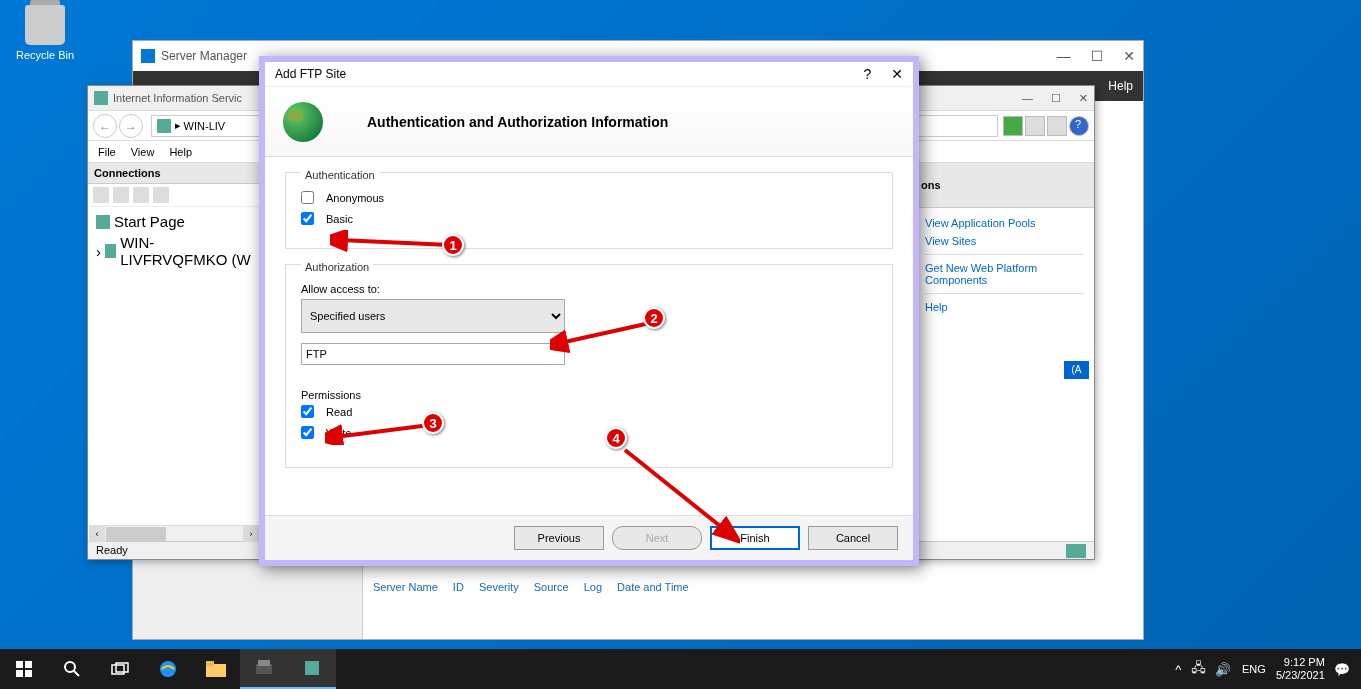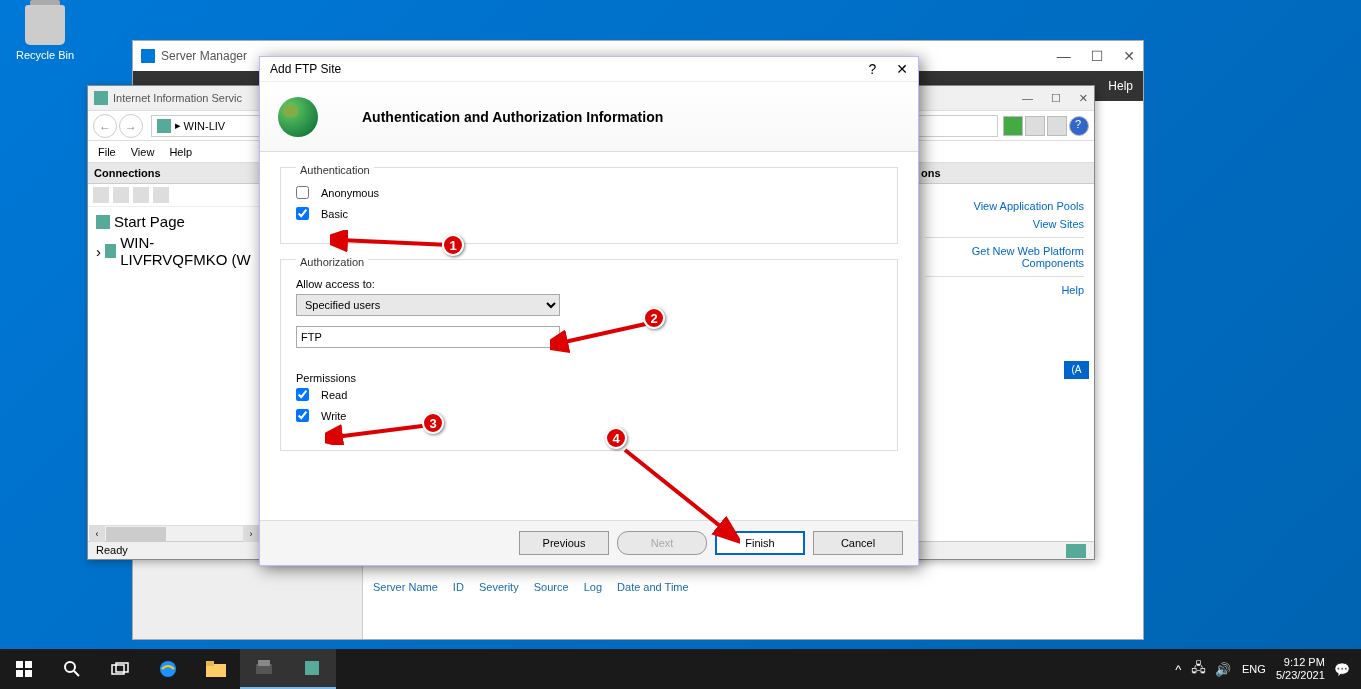--- a/index.html
+++ b/index.html
@@ -46,44 +46,44 @@
 .iis-mgr .conn-toolbar { padding:3px 5px; border-bottom:1px solid #eee; display:flex; gap:4px; }
 .iis-mgr .conn-toolbar .ct-icon { width:16px; height:16px; background:#ddd; }
 .iis-mgr .tree { padding:4px 0; font-size:15px; }
 .iis-mgr .tree-item { padding:2px 8px; display:flex; align-items:center; gap:4px; }
 .iis-mgr .tree-item .ti-icon { width:14px; height:14px; background:#5a9; }
 .iis-mgr .tree-scroll { position:absolute; bottom:18px; left:1px; width:170px; height:16px; background:#f0f0f0; border-top:1px solid #ddd; display:flex; }
 .iis-mgr .tree-scroll .sb-btn { width:16px; height:16px; background:#ddd; display:flex; align-items:center; justify-content:center; font-size:9px; }
 .iis-mgr .tree-scroll .sb-thumb { width:60px; height:14px; margin:1px; background:#ccc; }
 .iis-mgr .content { flex:1; background:#fff; }
 .iis-mgr .actions-panel { width:180px; border-left:1px solid #ccc; font-size:11px; }
-.iis-mgr .actions-hdr { background:#e8e8e8; padding:4px 6px; font-weight:bold; border-bottom:1px solid #ccc; }
-.iis-mgr .actions-body { padding:13px 10px;text-align:right; }
+.iis-mgr .actions-hdr { background:#e8e8e8; padding:16px 6px; font-weight:bold; border-bottom:1px solid #ccc; }
+.iis-mgr .actions-body { padding:6px 10px; }
 .iis-mgr .action-link { color:#06c; padding:3px 0; cursor:pointer; }
 .iis-mgr .action-sep { border-top:1px solid #ddd; margin:4px 0; }
 .iis-mgr .sel-bar { position:absolute; right:5px; top:275px; width:25px; height:18px; background:#06c; color:#fff; font-size:10px; text-align:center; line-height:18px; }
 .iis-mgr .statusbar { height:18px; background:#f0f0f0; border-top:1px solid #ccc; font-size:11px; padding:2px 8px; display:flex; }
 .iis-mgr .statusbar .status-icon { margin-left:auto; width:20px; height:14px; background:#5a9; }
 
 
-.dialog { position:absolute; top:56px; left:259px; width:660px; height:510px; background:#fff; border:1px solid #c4b5fd; box-shadow:3px 3px 15px rgba(0,0,0,0.5); }
+.dialog { position:absolute; top:56px; left:259px; width:660px; height:510px; background:#fff; border:6px solid #c4b5fd; box-shadow:3px 3px 15px rgba(0,0,0,0.5); }
 .dialog .dlg-title { height:25px; display:flex; align-items:center; padding:0 10px; font-size:12px; border-bottom:1px solid #eee; }
 .dialog .dlg-title .dlg-controls { margin-left:auto; display:flex; gap:20px; font-size:14px; }
 .dialog .dlg-header { height:70px; display:flex; align-items:center; padding:0 18px; border-bottom:1px solid #ddd; background:linear-gradient(#fff,#f8f8f8);gap:24px; }
 .dialog .globe { width:40px; height:40px; border-radius:50%; background:radial-gradient(circle at 30% 30%, #6c6, #063); margin-right:20px; position:relative; overflow:hidden; }
 .dialog .globe::after { content:''; position:absolute; top:8px; left:5px; width:15px; height:12px; background:#8a4; border-radius:40%; }
 .dialog .dlg-header h2 { font-size:14px; font-weight:bold; }
 .dialog .dlg-body { padding:15px 20px; }
 .dialog .group { border:1px solid #ddd; padding:12px 15px 15px; margin-bottom:15px; position:relative; }
 .dialog .group-title { font-size:11px; color:#333; position:relative; top:-20px; background:#fff; display:inline-block; padding:0 4px; }
 .dialog .group-content { margin-top:-12px; }
 .dialog .chk { display:flex; align-items:center; gap:12px; font-size:11px; margin-bottom:8px; }
 .dialog .chk input { width:13px; height:13px; }
 .dialog .lbl { font-size:11px; margin-bottom:4px; display:block; }
-.dialog select { width:264px; height:22px; font-size:11px; background:#e8e8e8; border:1px solid #aaa; padding:0 4px; }
+.dialog select { width:264px; height:34px; font-size:11px; background:#e8e8e8; border:1px solid #aaa; padding:0 4px; }
 .dialog input[type=text] { width:264px; height:22px; font-size:11px; border:1px solid #aaa; padding:0 4px; }
 .dialog .perms { margin-top:24px; }
 .dialog .dlg-footer { position:absolute; bottom:0; left:0; right:0; height:45px; border-top:1px solid #ddd; background:#f5f5f5; display:flex; align-items:center; justify-content:flex-end; padding:0 15px; gap:8px; }
 .dialog .btn { width:90px; height:24px; font-size:11px; border:1px solid #999; background:#e8e8e8; cursor:pointer; }
 .dialog .btn.disabled { color:#aaa;border-radius:11px; }
 .dialog .btn.default { border:2px solid #06c; background:#fff; }
 
 
 .anno { position:absolute; z-index:100; }
 .circle { width:22px; height:22px; border-radius:50%; background:#d00; border:2px solid #fff; color:#fff; font-weight:bold; font-size:13px; display:flex; align-items:center; justify-content:center; box-shadow:1px 1px 3px rgba(0,0,0,0.5); }

